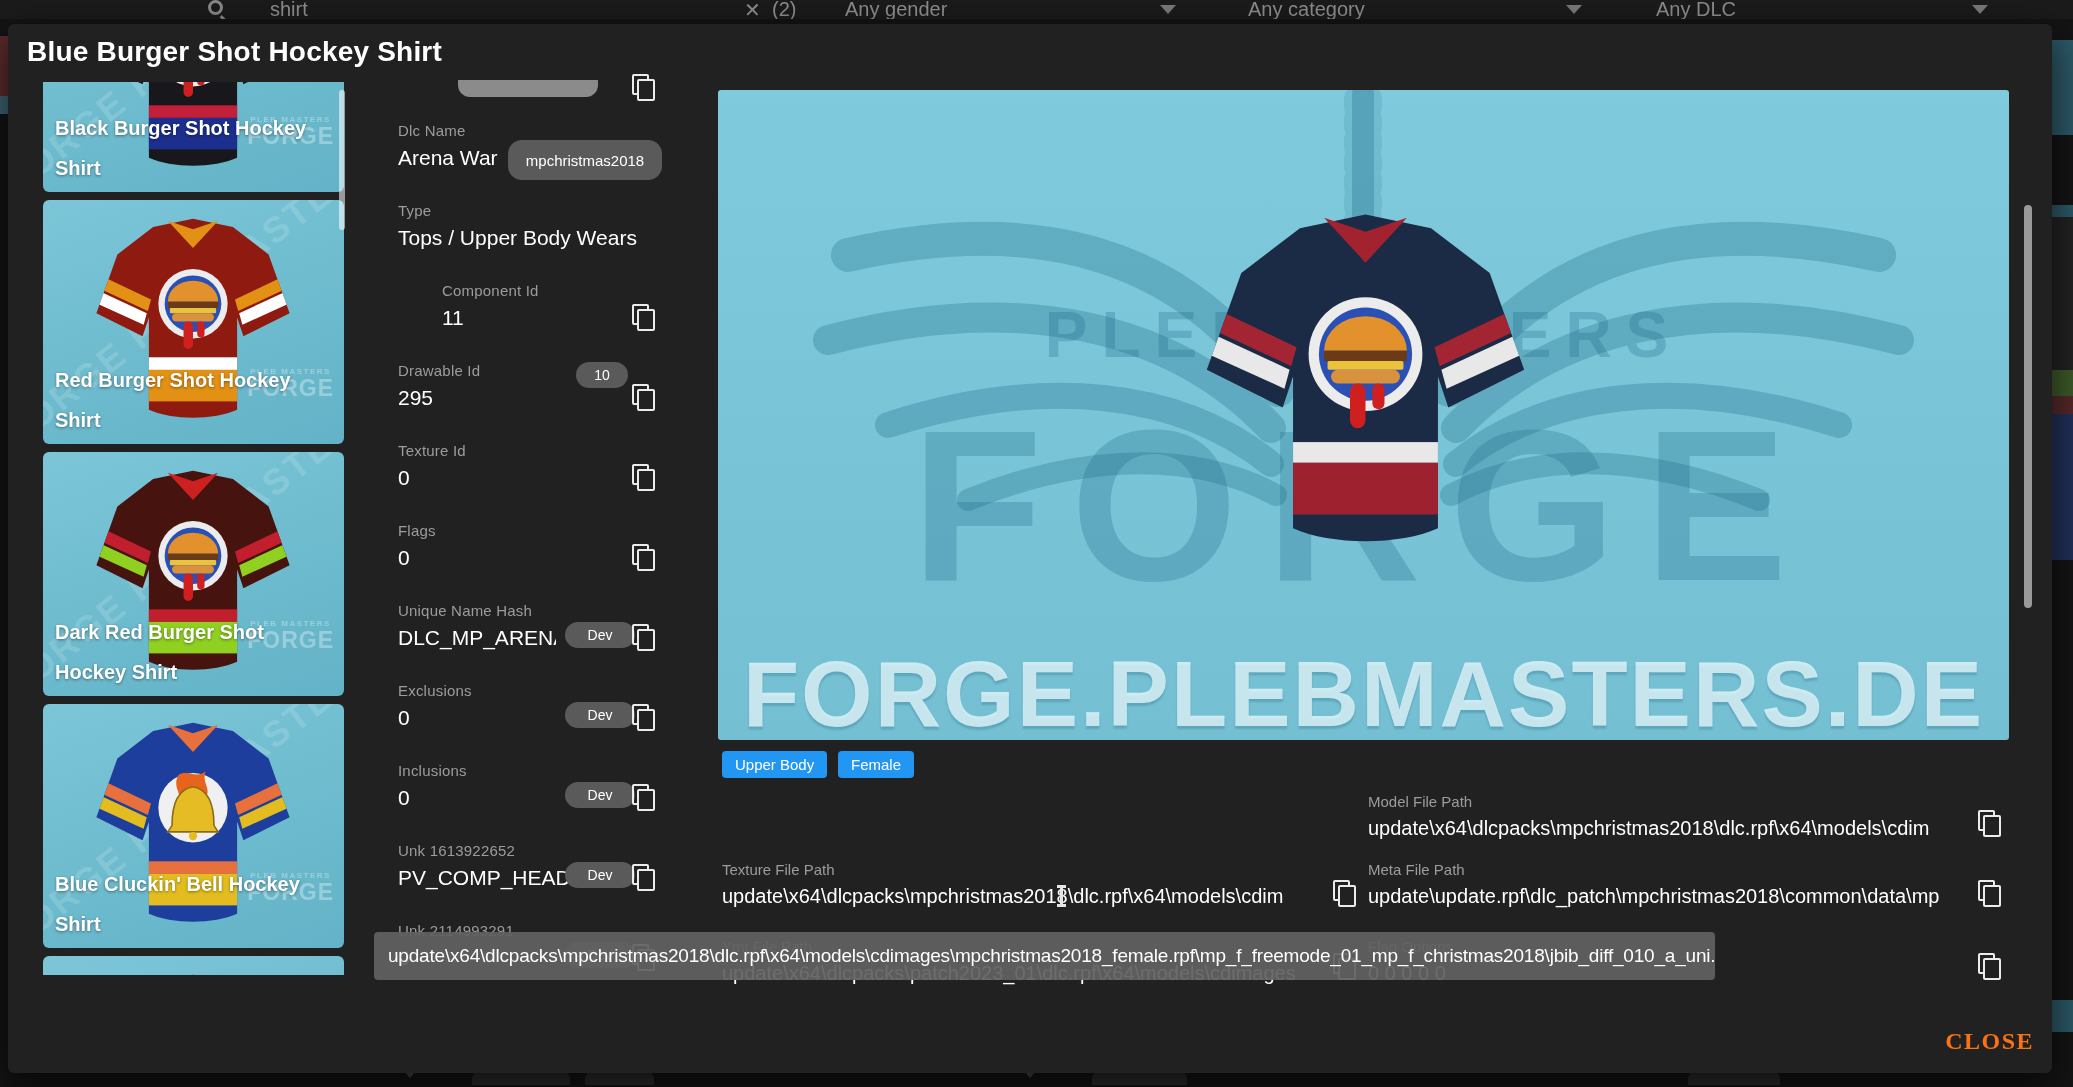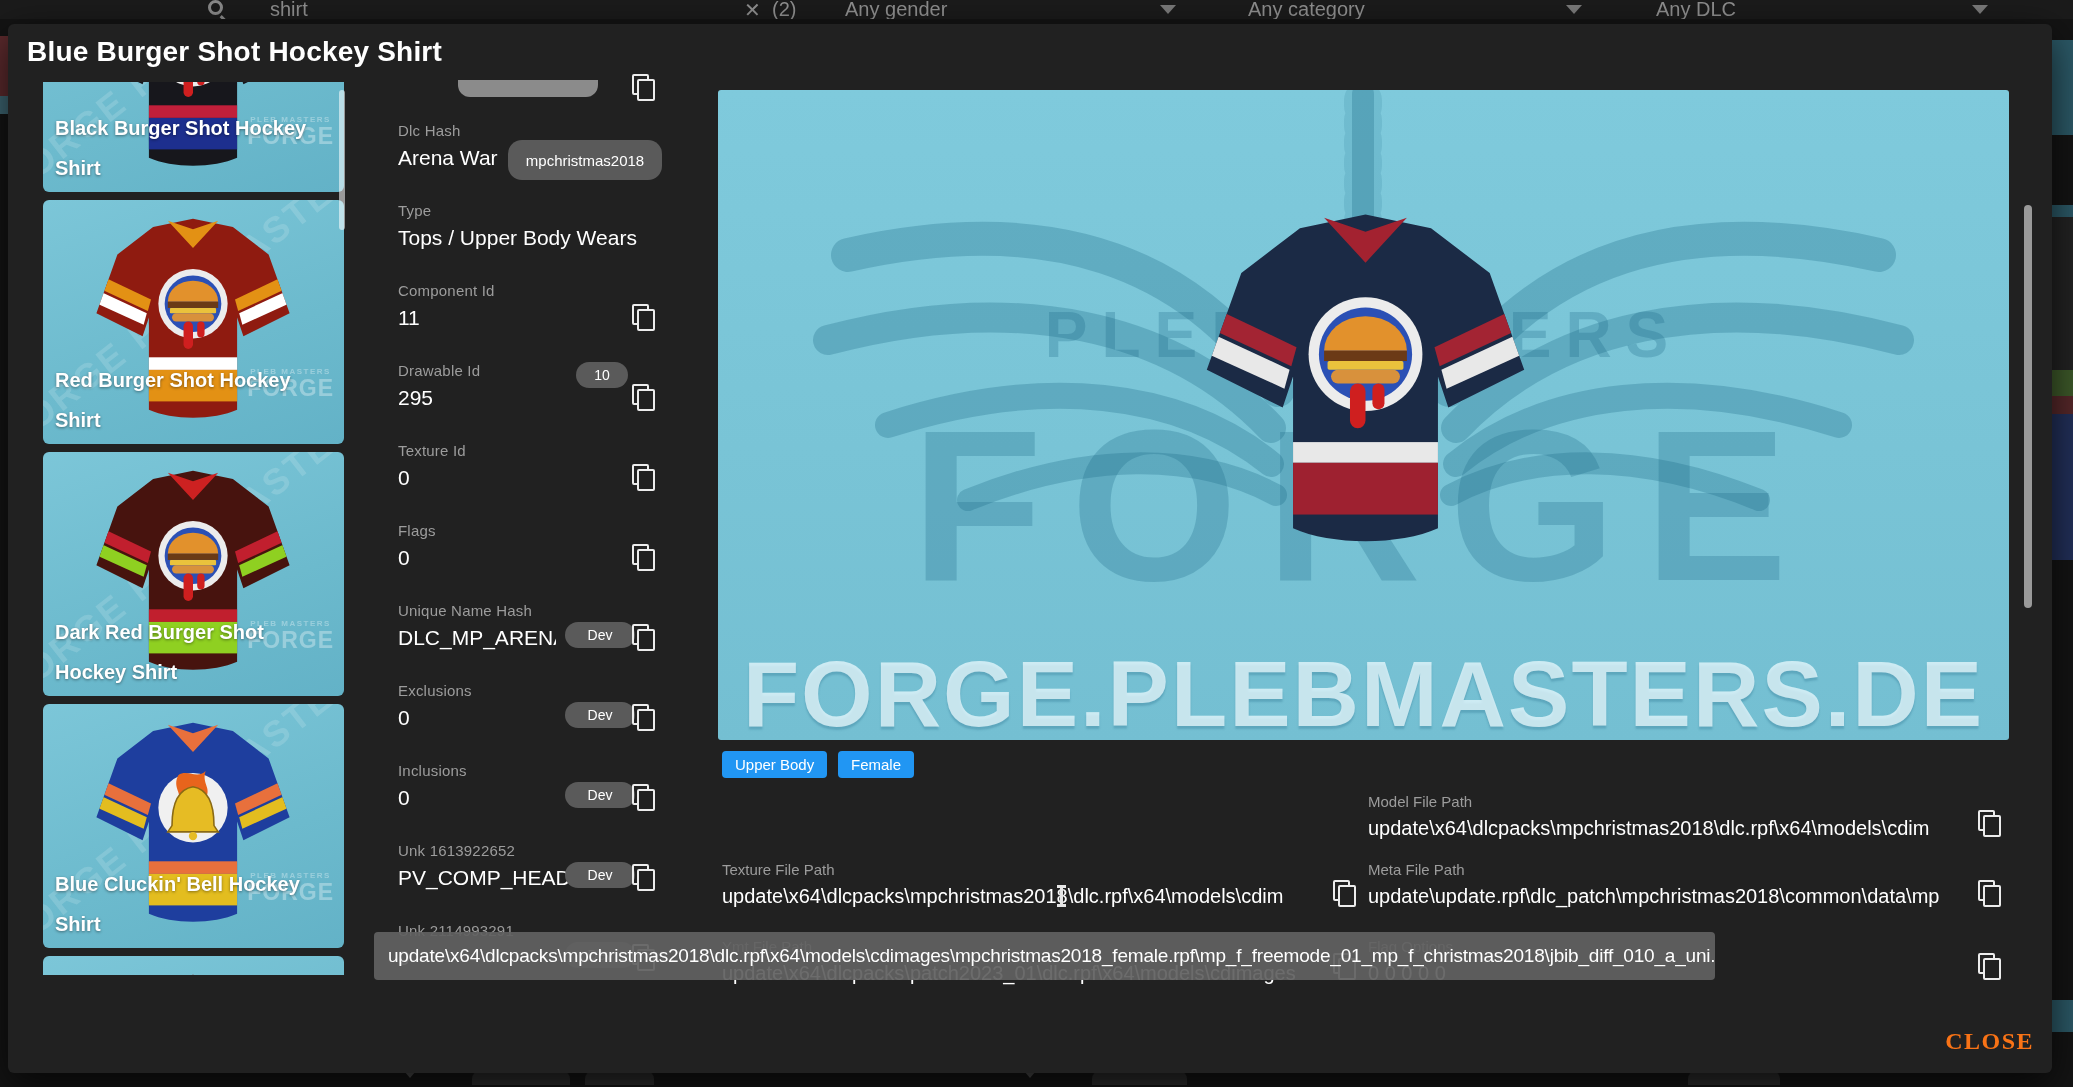--- a/index.html
+++ b/index.html
@@ -296,31 +296,31 @@
     <rect x="80" y="104" width="40" height="8" rx="4" fill="#d8913c"></rect>
     <rect x="91" y="112" width="9" height="26" rx="4.5" fill="#cf1f1f"></rect>
     <rect x="104" y="112" width="7" height="15" rx="3.5" fill="#cf1f1f"></rect>
   </svg></span>
         </div>
       </div>
     </div>
     <div id="list-scrollbar"></div>
 
     <div class="field" style="top:98px;">
-      <div class="f-label">Dlc Hash</div>
+      <div class="f-label">Dlc Name</div>
       <div class="f-value">Arena War</div>
     </div>
     <span class="pill" style="left:500px;top:116px;width:154px;height:40px;font-size:15px;">mpchristmas2018</span>
 
     <div class="field" style="top:178px;">
       <div class="f-label">Type</div>
       <div class="f-value">Tops / Upper Body Wears</div>
     </div>
 
-    <div class="field" style="top:258px;">
+    <div class="field" style="top:258px;margin-left:44px;">
       <div class="f-label">Component Id</div>
       <div class="f-value">11</div>
     </div>
     <span class="copy" style="left:624px;top:280px;"></span>
 
     <div class="field" style="top:338px;">
       <div class="f-label">Drawable Id</div>
       <div class="f-value">295</div>
     </div>
     <span class="pill" style="left:568px;top:338px;width:52px;height:26px;">10</span>

